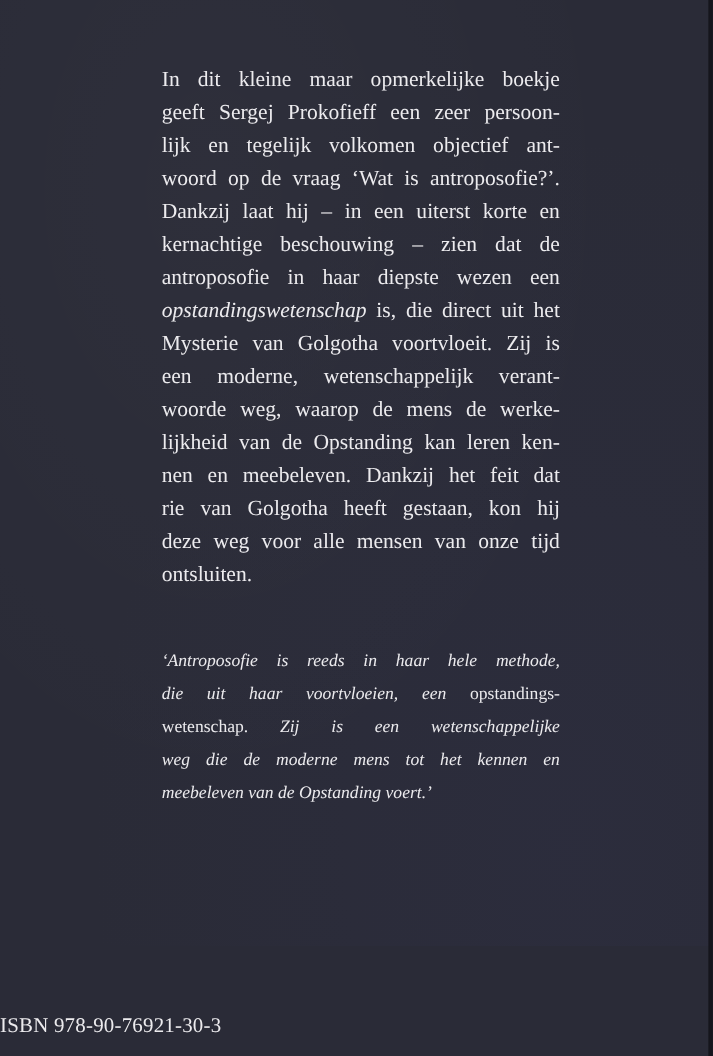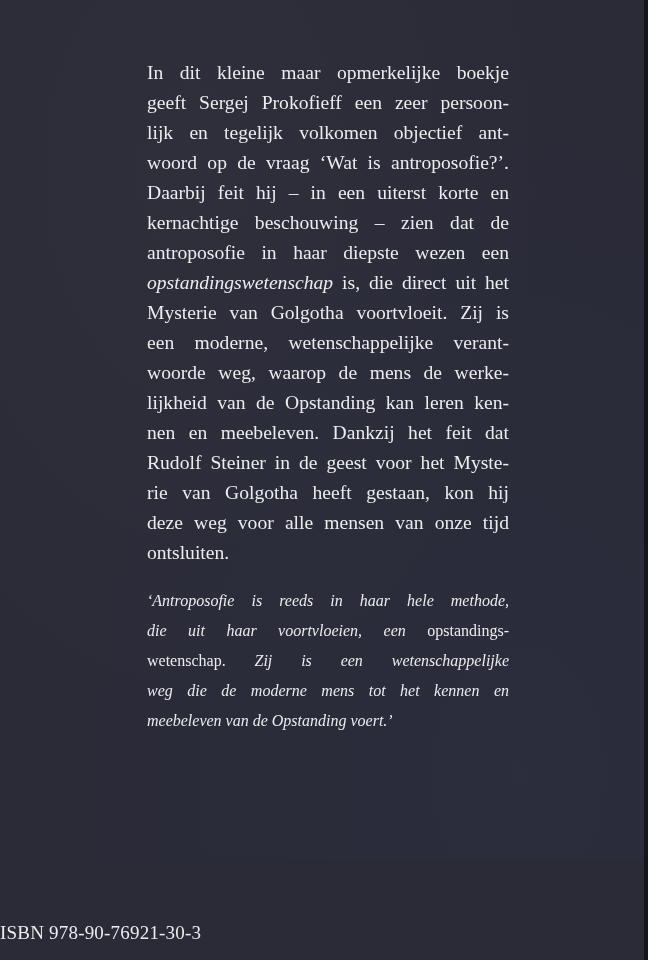--- a/index.html
+++ b/index.html
@@ -101,30 +101,29 @@
 <body>
 
 <div class="cover">
   <div class="right-edge"></div>
 
   <div class="blurb">
     <div class="line"><span class="inner">In dit kleine maar opmerkelijke boekje</span></div>
     <div class="line"><span class="inner">geeft Sergej Prokofieff een zeer persoon-</span></div>
     <div class="line"><span class="inner">lijk en tegelijk volkomen objectief ant-</span></div>
     <div class="line"><span class="inner">woord op de vraag ‘Wat is antroposofie?’.</span></div>
-    <div class="line"><span class="inner">Daarbij feit hij – in een uiterst korte en</span></div>
+    <div class="line"><span class="inner">Dankzij laat hij – in een uiterst korte en</span></div>
     <div class="line"><span class="inner">kernachtige beschouwing – zien dat de</span></div>
     <div class="line"><span class="inner">antroposofie in haar diepste wezen een</span></div>
     <div class="line"><span class="inner"><em>opstandingswetenschap</em><span> is, die direct uit het</span></span></div>
     <div class="line"><span class="inner">Mysterie van Golgotha voortvloeit. Zij is</span></div>
-    <div class="line"><span class="inner">een moderne, wetenschappelijke verant-</span></div>
+    <div class="line"><span class="inner">een moderne, wetenschappelijk verant-</span></div>
     <div class="line"><span class="inner">woorde weg, waarop de mens de werke-</span></div>
     <div class="line"><span class="inner">lijkheid van de Opstanding kan leren ken-</span></div>
     <div class="line"><span class="inner">nen en meebeleven. Dankzij het feit dat</span></div>
-    <div class="line"><span class="inner">Rudolf Steiner in de geest voor het Myste-</span></div>
     <div class="line"><span class="inner">rie van Golgotha heeft gestaan, kon hij</span></div>
     <div class="line"><span class="inner">deze weg voor alle mensen van onze tijd</span></div>
     <div class="line last"><span class="inner">ontsluiten.</span></div>
   </div>
 
   <div class="quote">
     <div class="line"><span class="inner">‘Antroposofie is reeds in haar hele methode,</span></div>
     <div class="line"><span class="inner"><span>die uit haar voortvloeien, een </span><span class="upright">opstandings-</span></span></div>
     <div class="line"><span class="inner"><span class="upright">wetenschap.</span><span> Zij is een wetenschappelijke</span></span></div>
     <div class="line"><span class="inner">weg die de moderne mens tot het kennen en</span></div>

